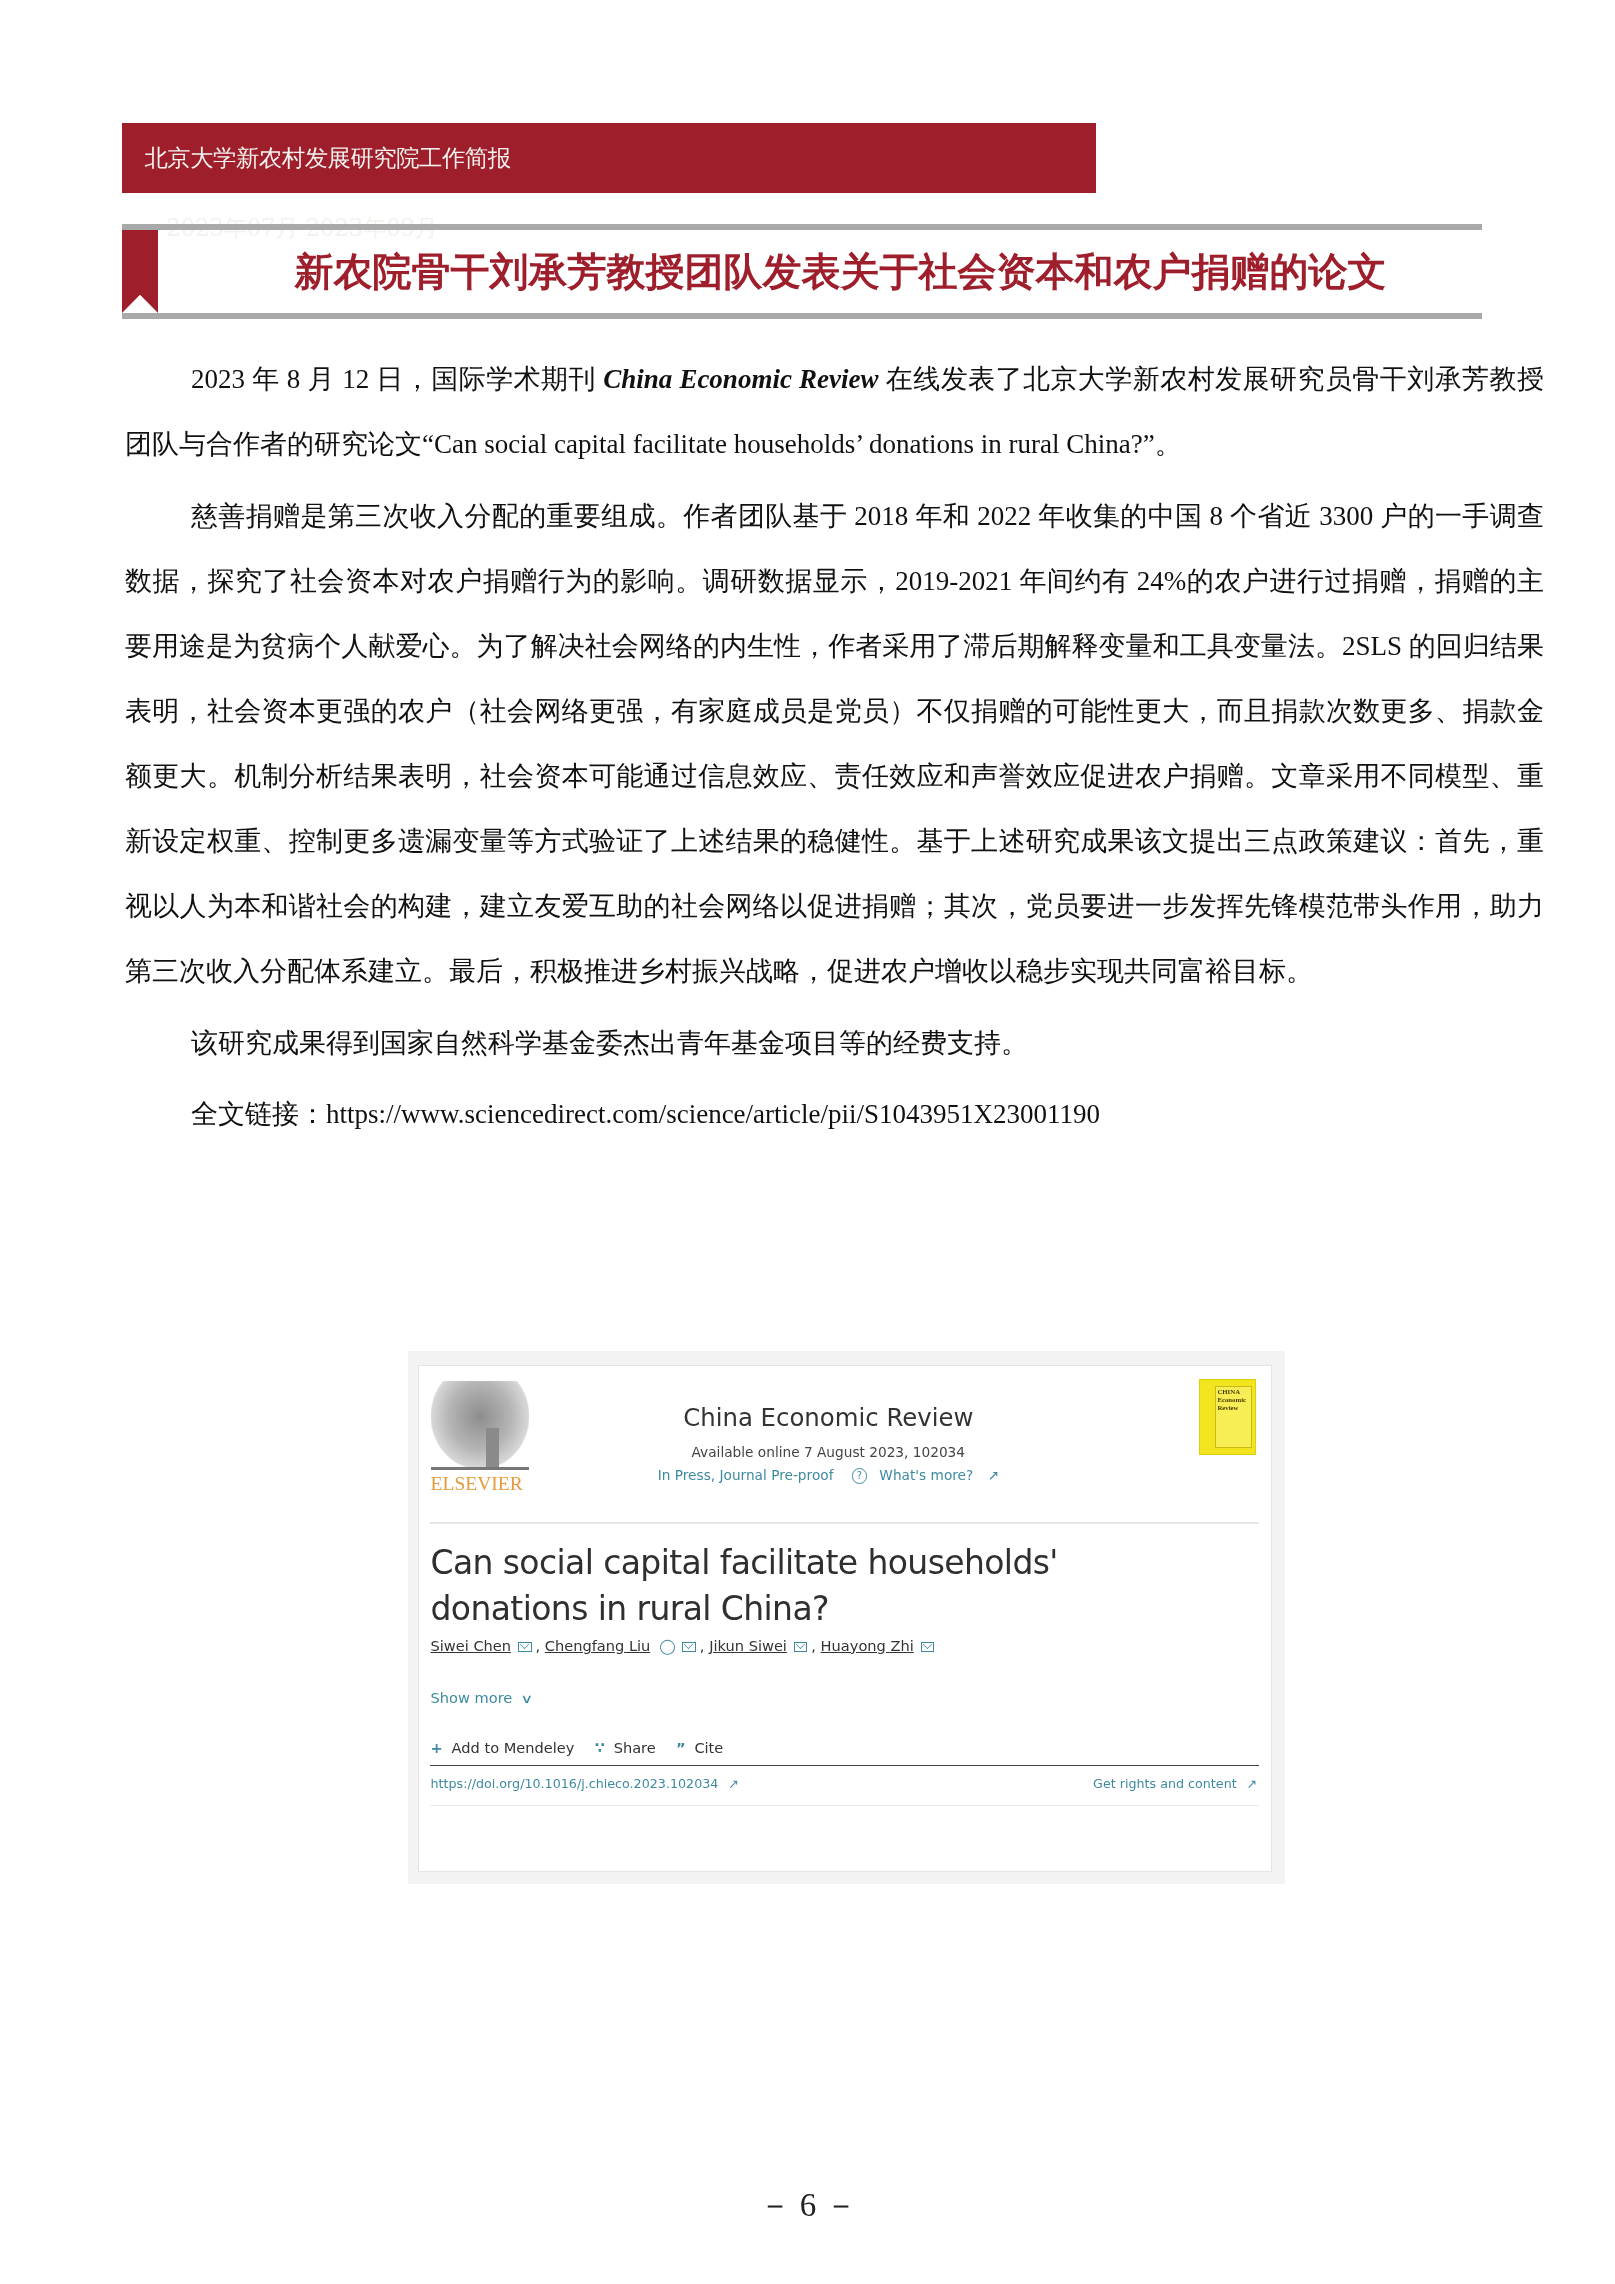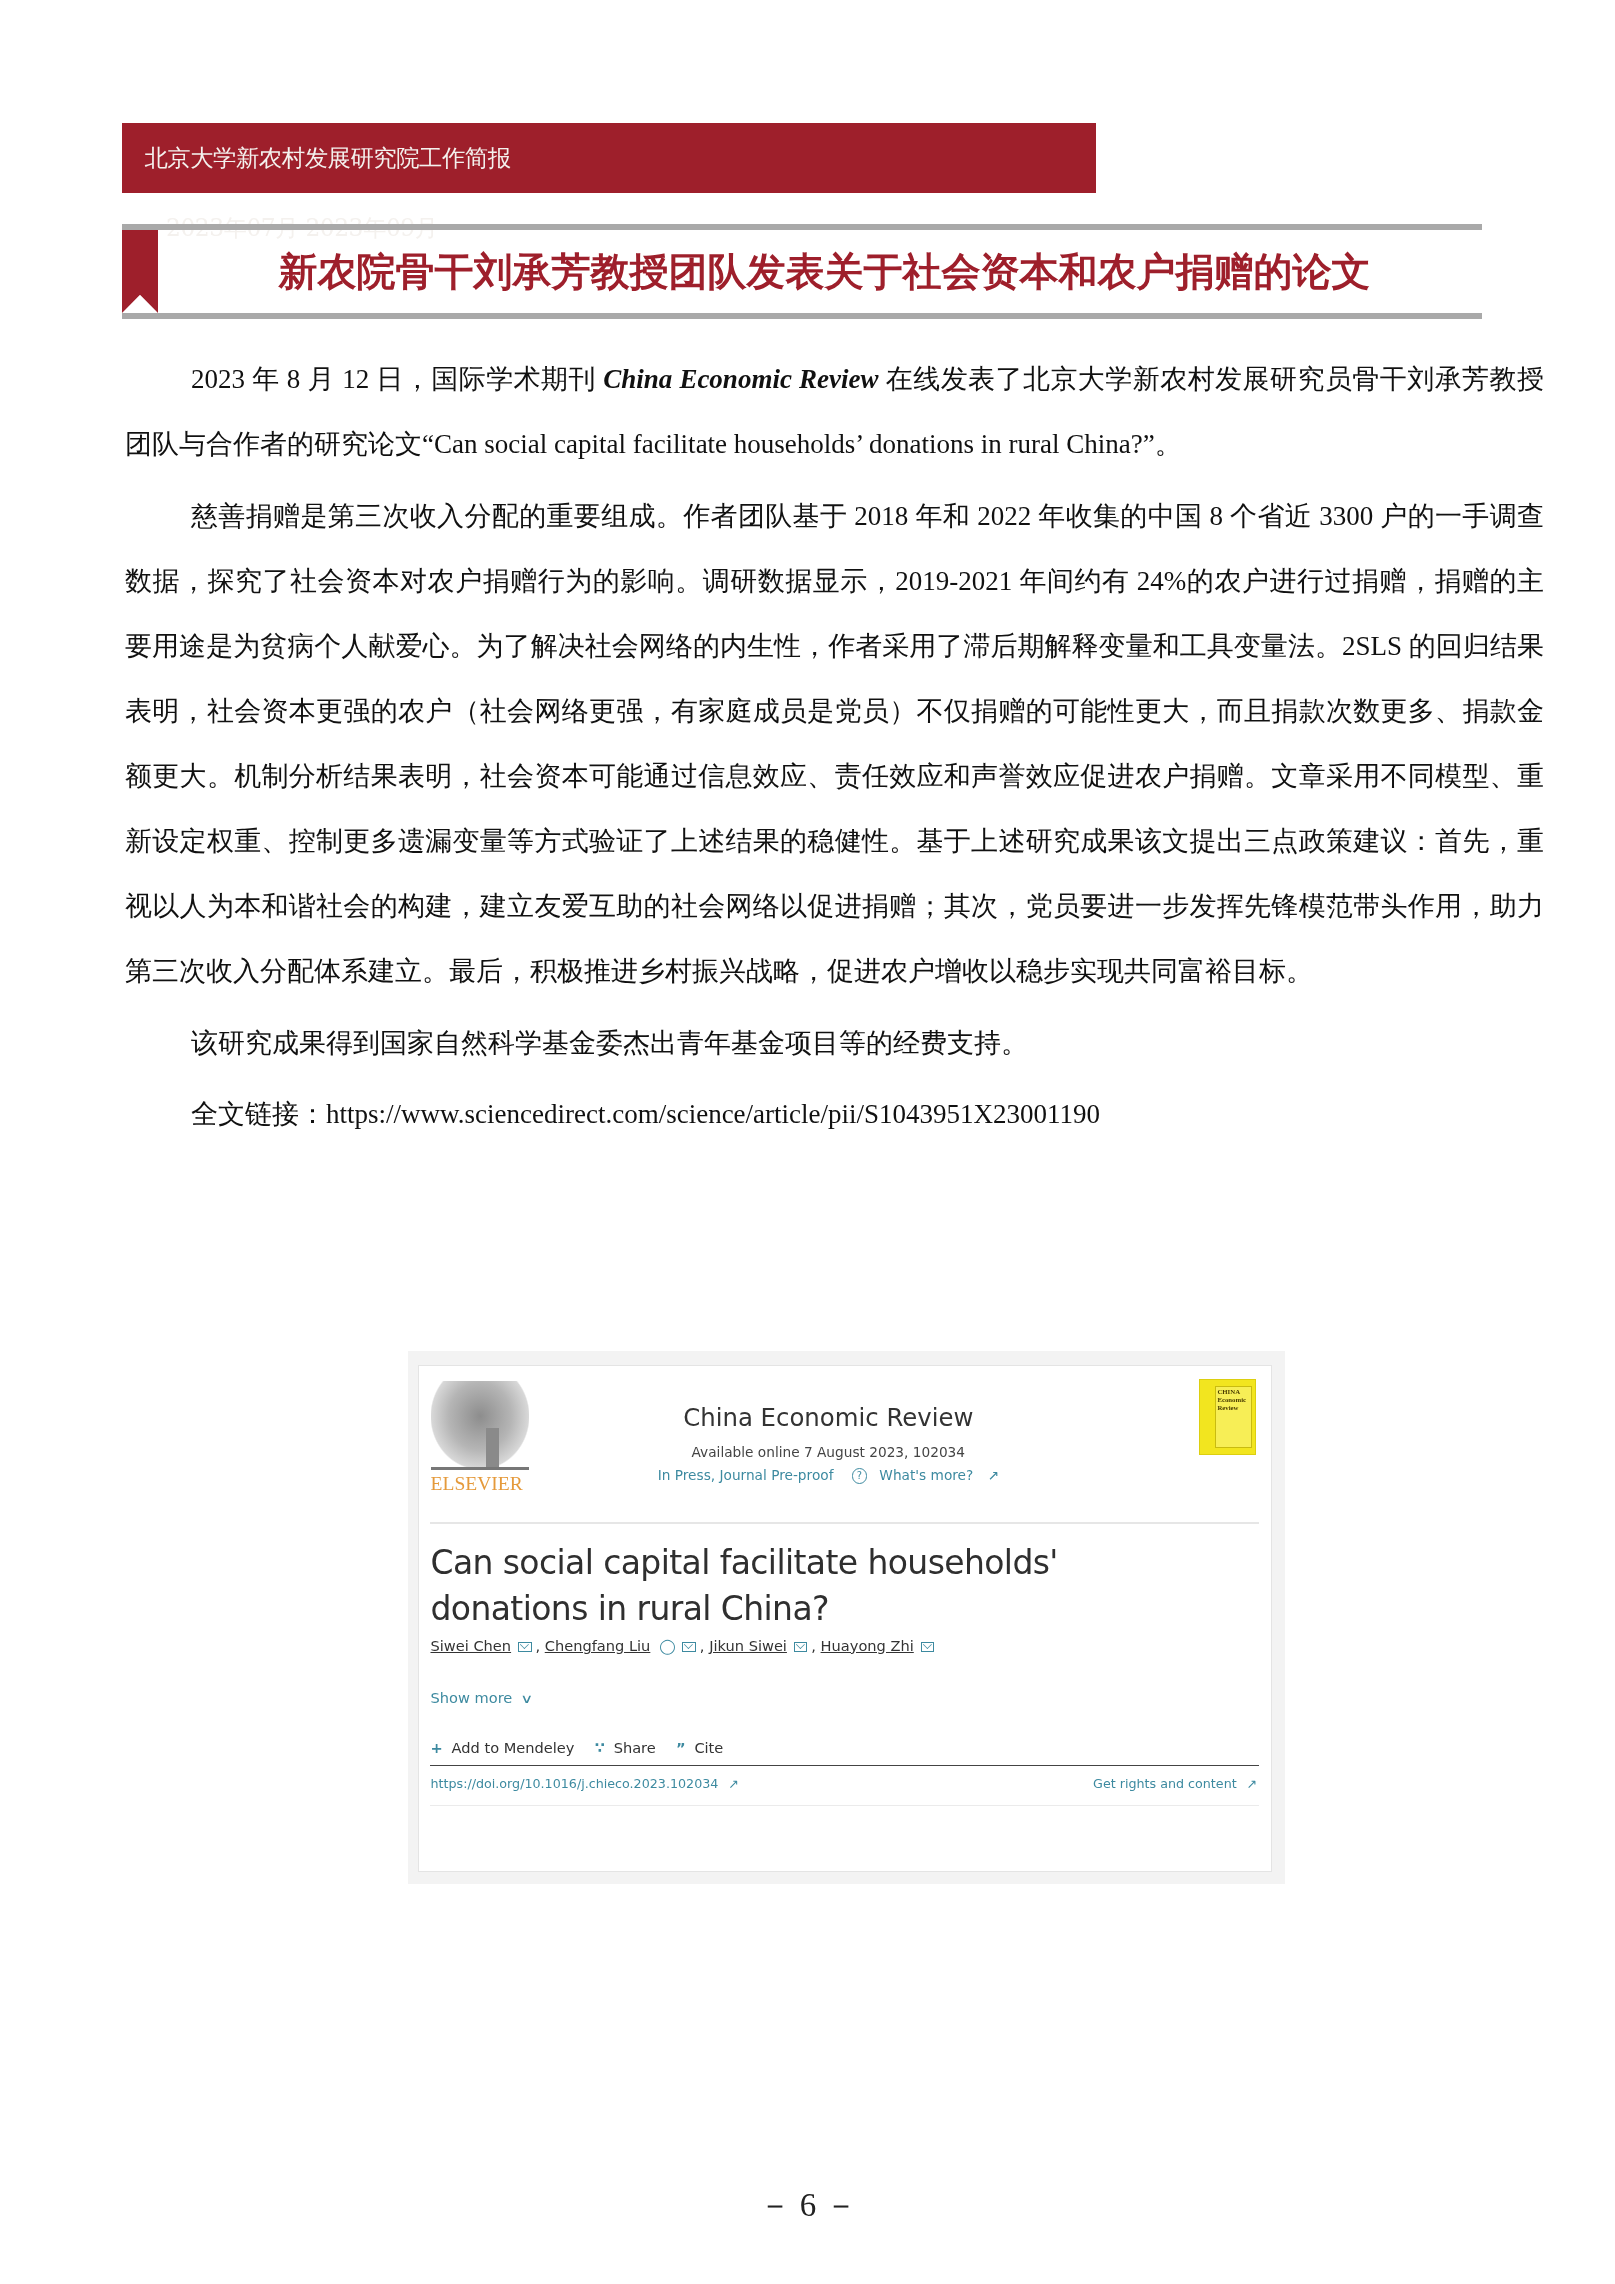--- a/index.html
+++ b/index.html
@@ -14,21 +14,21 @@
                font-family:"DejaVu Serif", serif; letter-spacing:-0.5px; }
     .hdr-left { left:22.4px; }
     .hdr-mid { left:600px; }
     .hdr-right { left:44px; }
 
     
     .tline-top { position:absolute; left:122px; top:224px; width:1360px; height:5.9px; background:#a9a9a9; }
     .tline-bot { position:absolute; left:122px; top:313px; width:1360px; height:5.9px; background:#a9a9a9; }
     .ribbon { position:absolute; left:122px; top:230px; width:36px; height:83px; background:#9e1f2b;
               clip-path:polygon(0 0,100% 0,100% 100%,50% 78%,0 100%); }
-    .title { position:absolute; left:166px; top:230px; width:1317px; height:65px; line-height:83px;
+    .title { position:absolute; left:182px; top:230px; width:1317px; height:65px; line-height:83px;
              text-align:center; font-family:"DejaVu Sans", sans-serif; font-weight:bold;
              font-size:39px; color:#9e1f2b; letter-spacing:0px; white-space:nowrap; }
 
     
     .body { position:absolute; left:125px; top:347px; width:1419px; font-size:27px; line-height:65px;
             text-align:justify; }
     .p { margin:0; text-indent:66px; }
     .p + .p { margin-top:6.8px; }
     .it { font-style:italic; font-weight:bold; }
 

